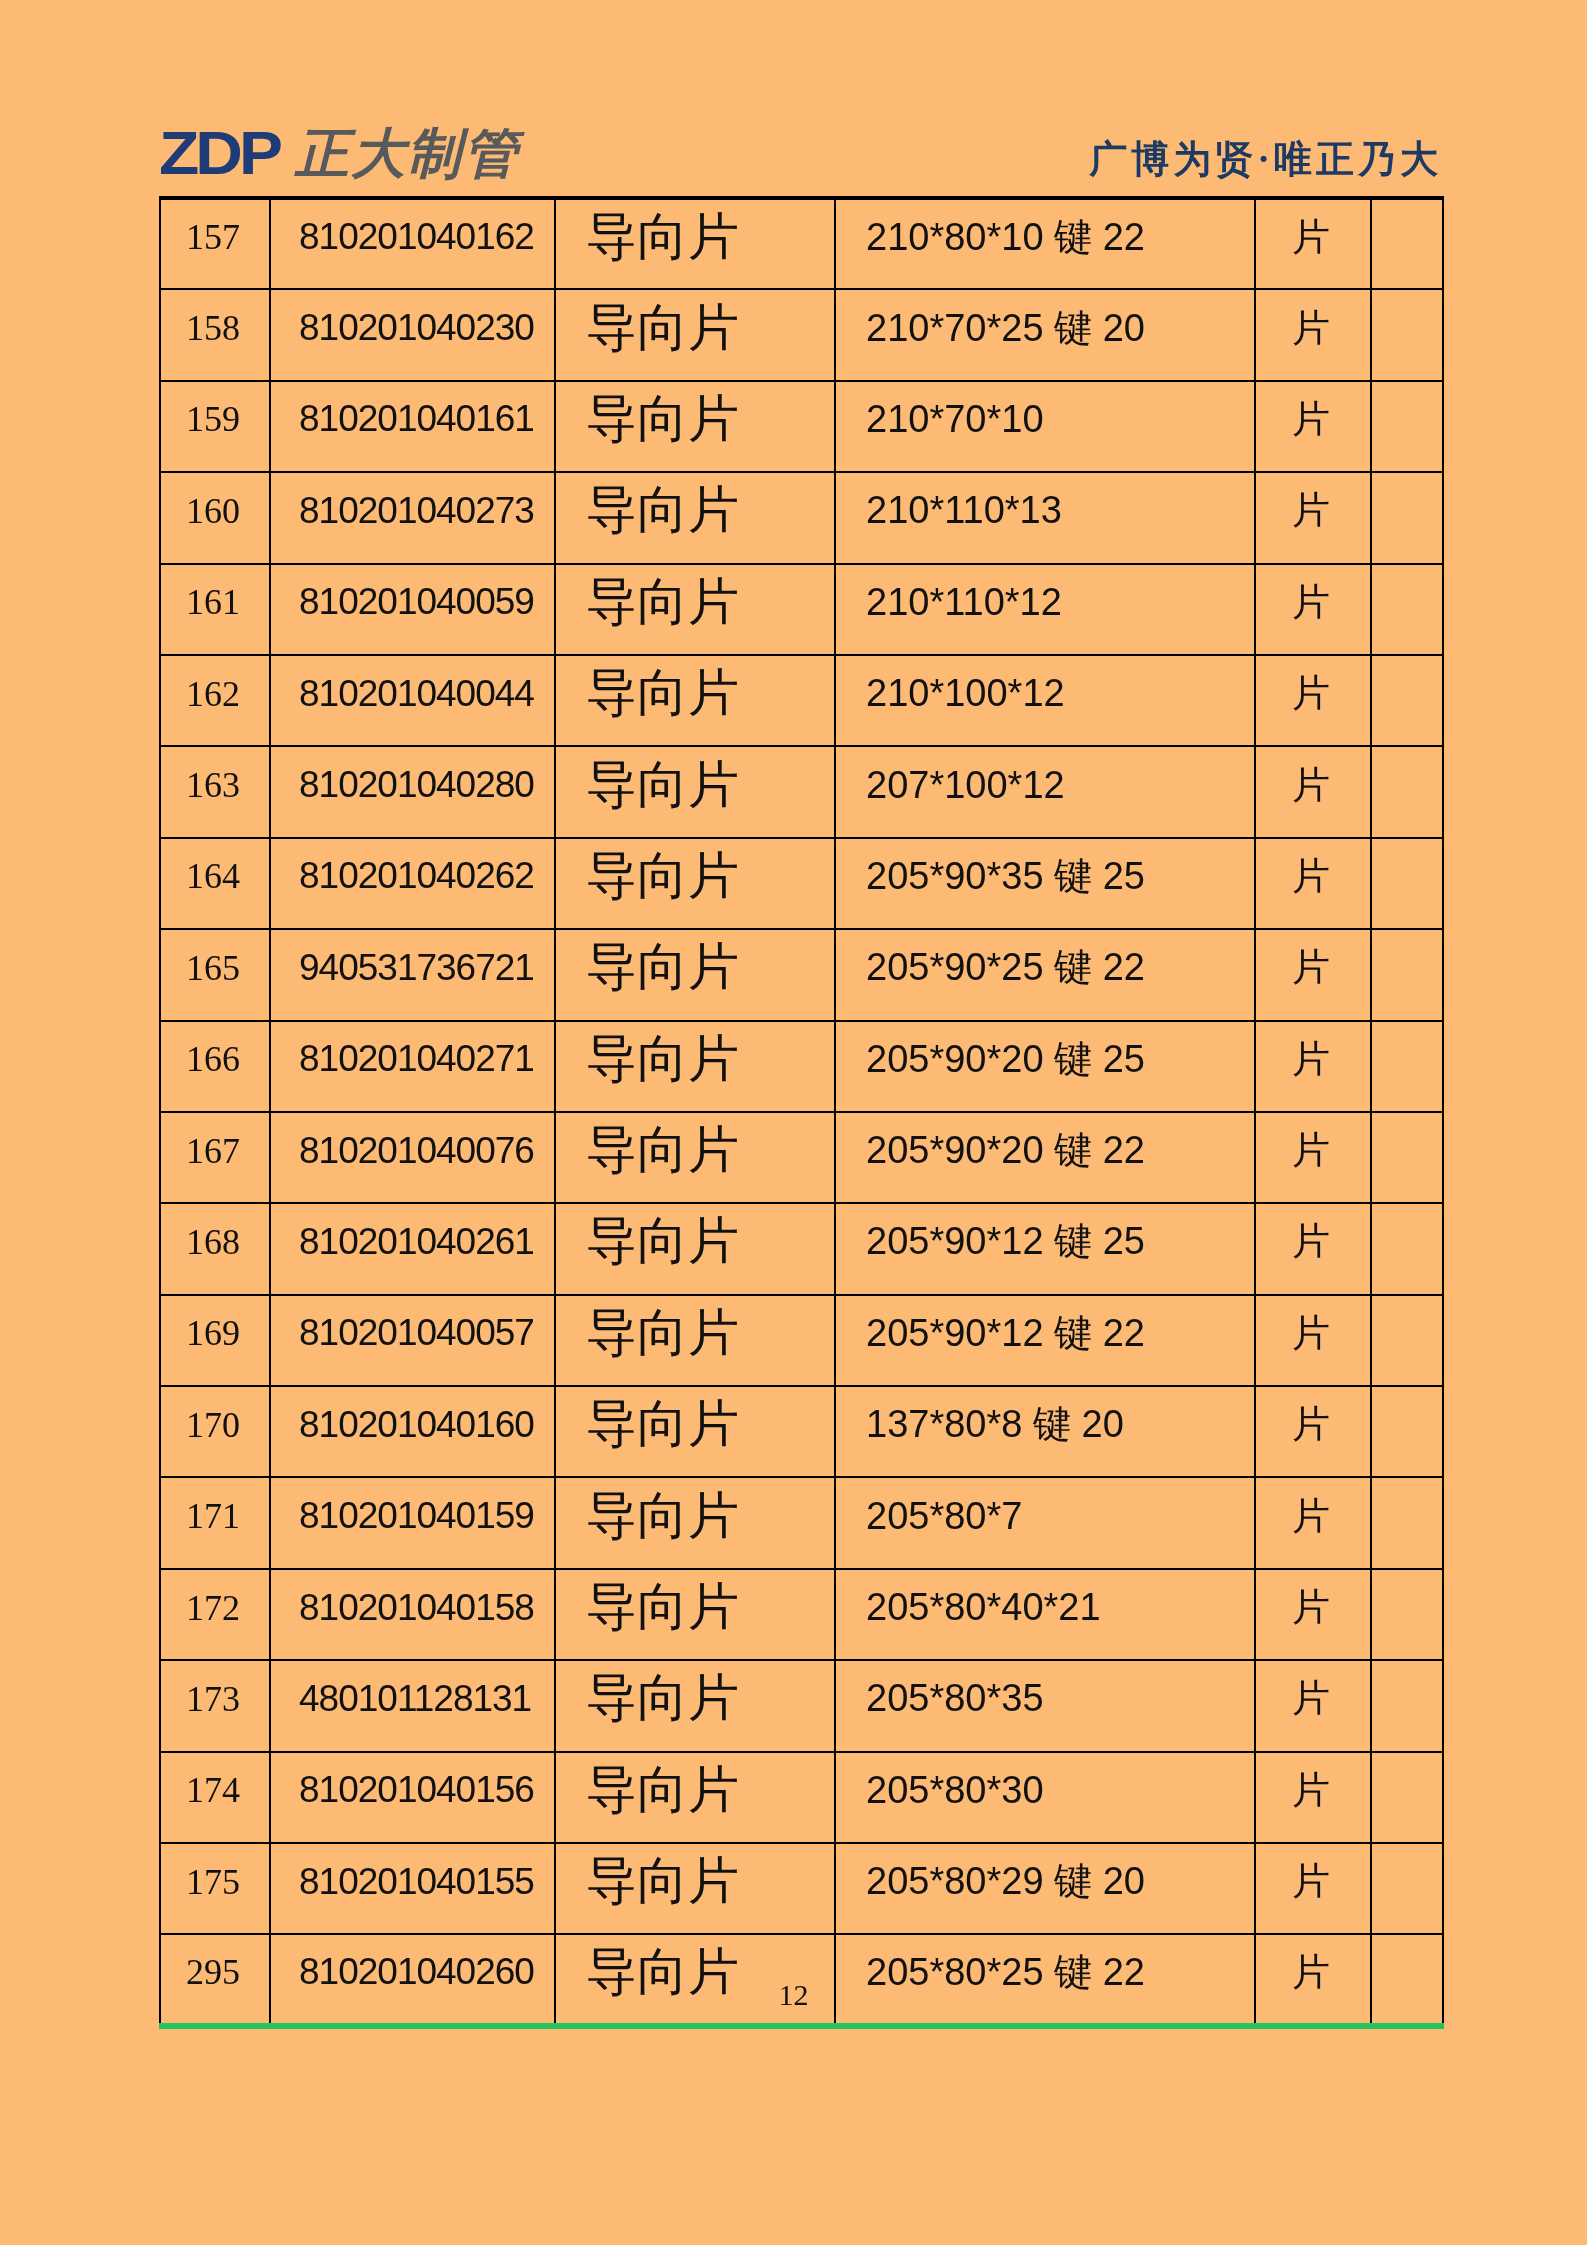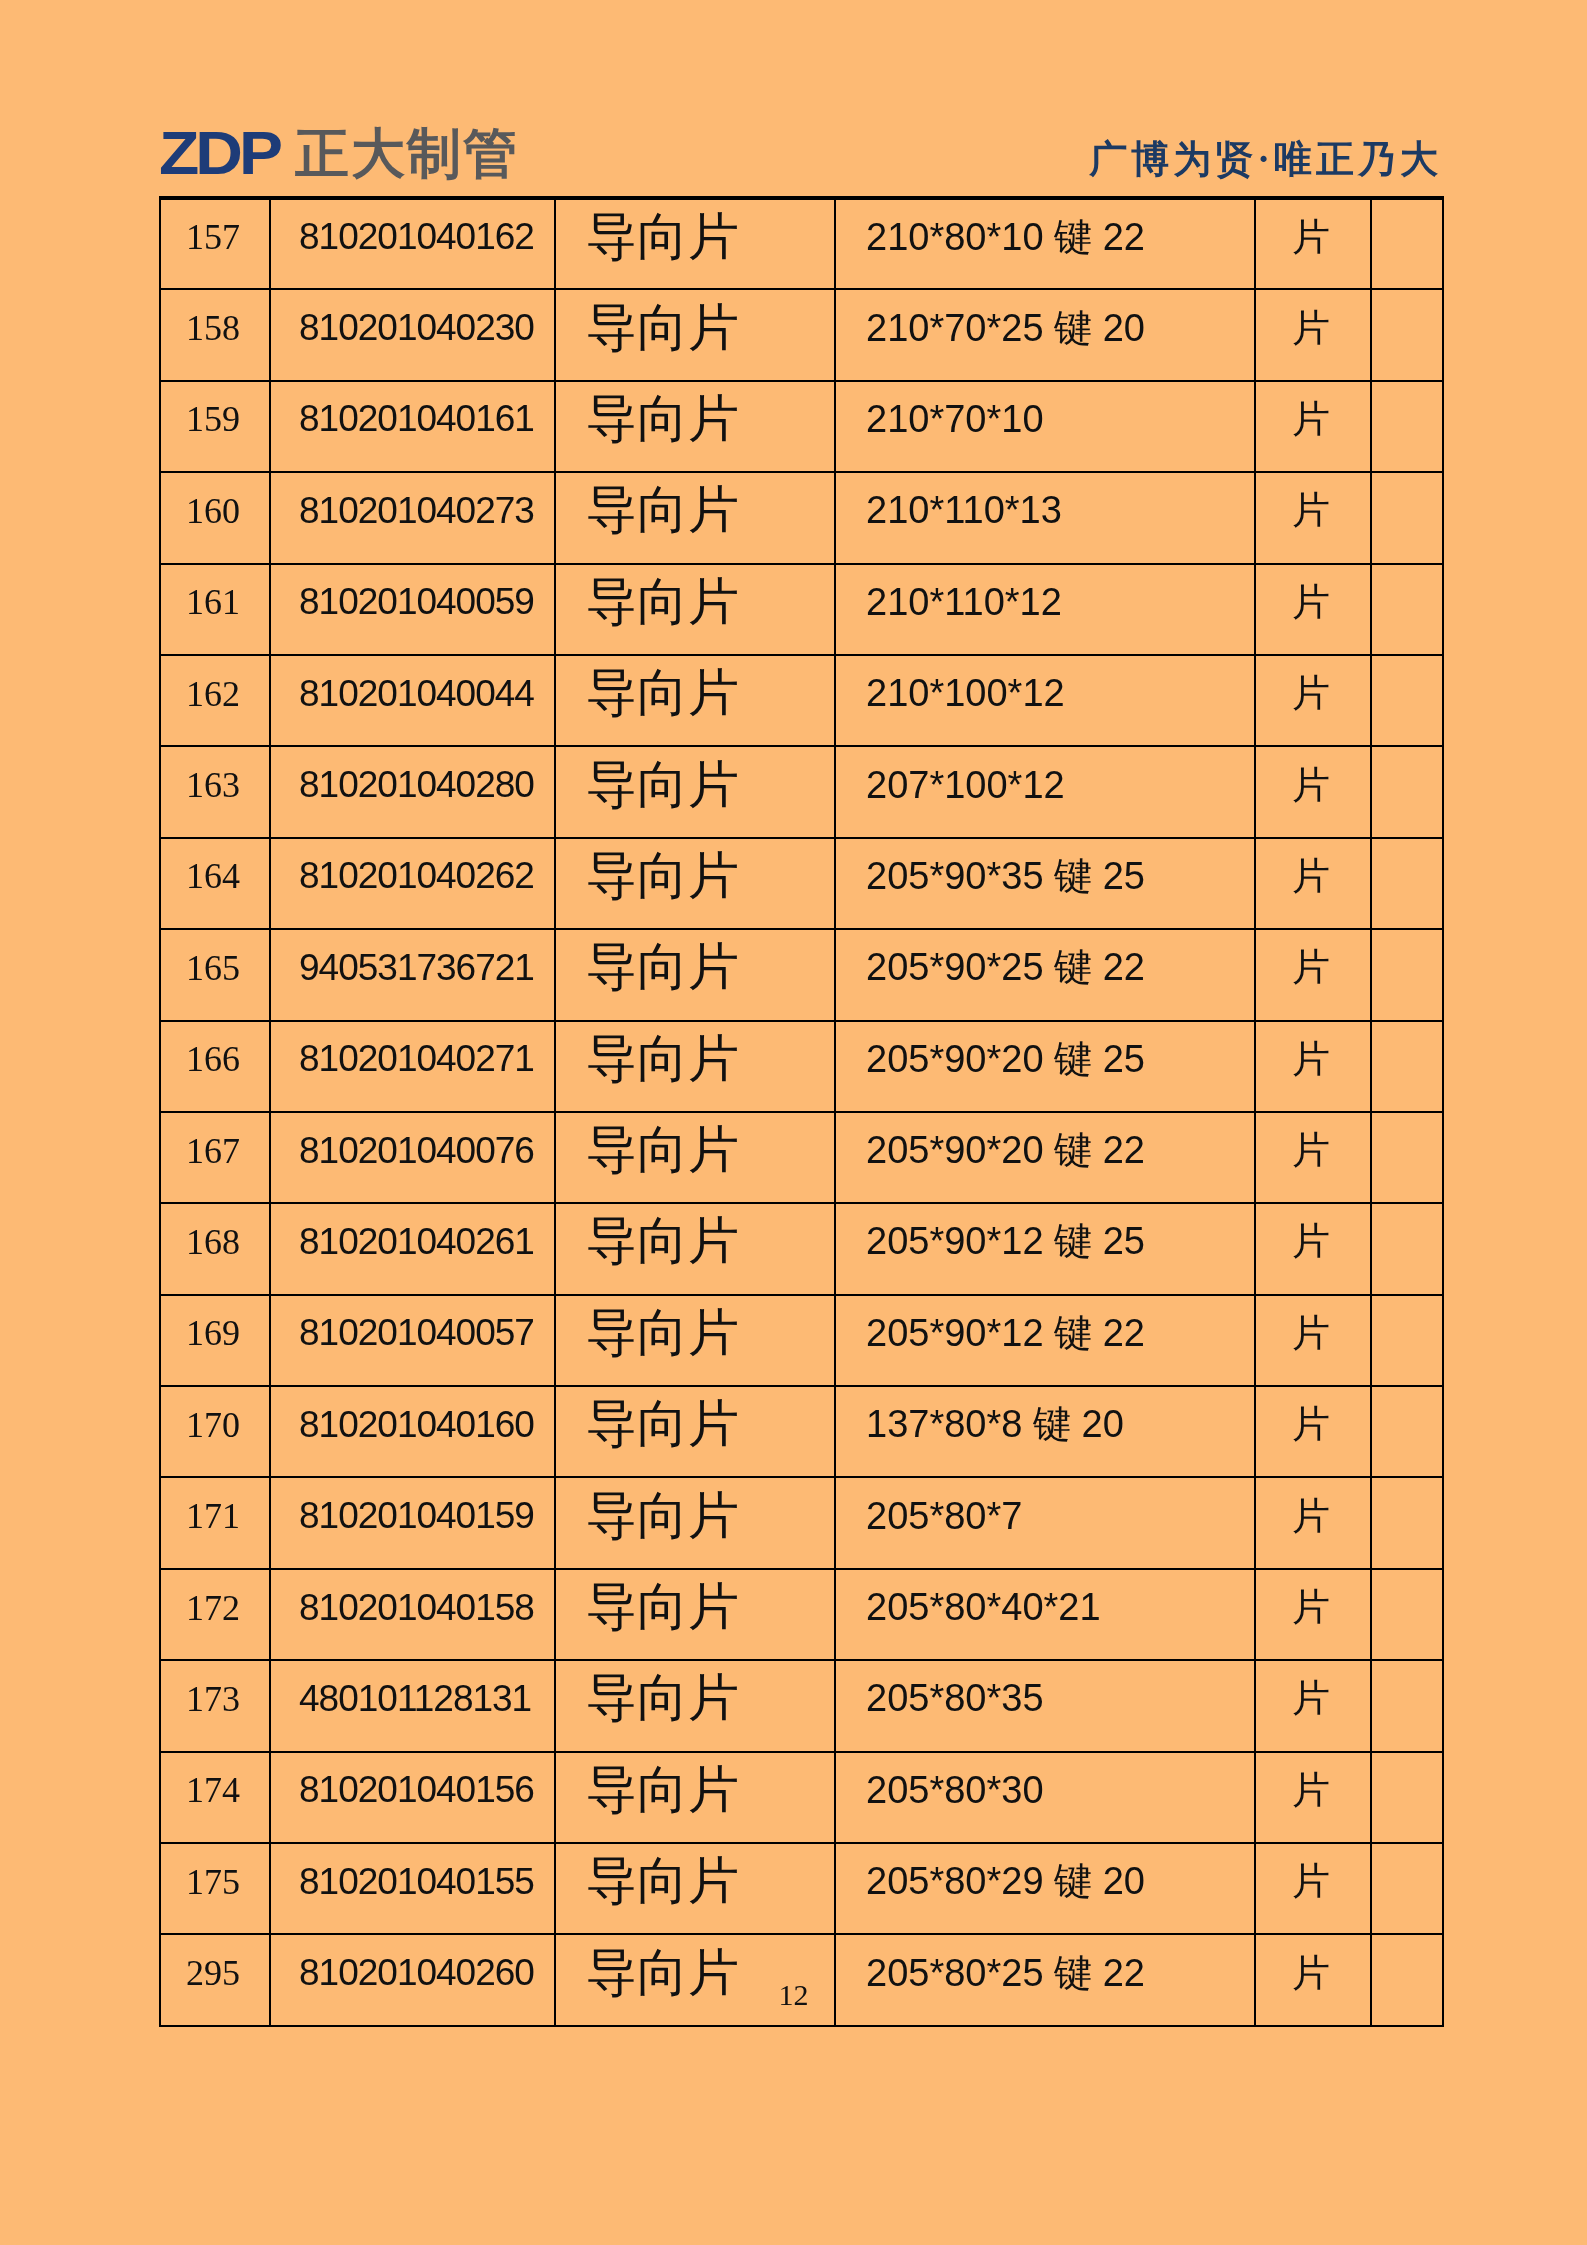--- a/index.html
+++ b/index.html
@@ -35,41 +35,42 @@
     transform:scaleY(0.92);
   }
   .logo-company {
     font-family:"Liberation Sans", sans-serif;
     font-weight:700;
     font-size:54px;
     line-height:1;
     color:#58595b;
     margin-left:16px;
     letter-spacing:2px;
+    font-style:italic;
   }
   .slogan {
     font-family:"Liberation Serif", serif;
     font-weight:700;
     font-size:38px;
     line-height:1;
     color:#1c3a63;
     letter-spacing:4px;
     padding-bottom:8px;
   }
 
   
   table.parts-table {
     position:absolute;
     top:196px;
     left:159px;
     width:1283px;
     border-collapse:collapse;
     table-layout:fixed;
     border-top:4px solid #000;
-    border-bottom:2px solid #22c55e;
+    border-bottom:6px solid #22c55e;
   }
   .parts-table td {
     border:2px solid #000;
     height:91.4px;
     vertical-align:middle;
     padding:0 4px 14px 0;
     overflow:hidden;
     white-space:nowrap;
   }
   .c-no {

